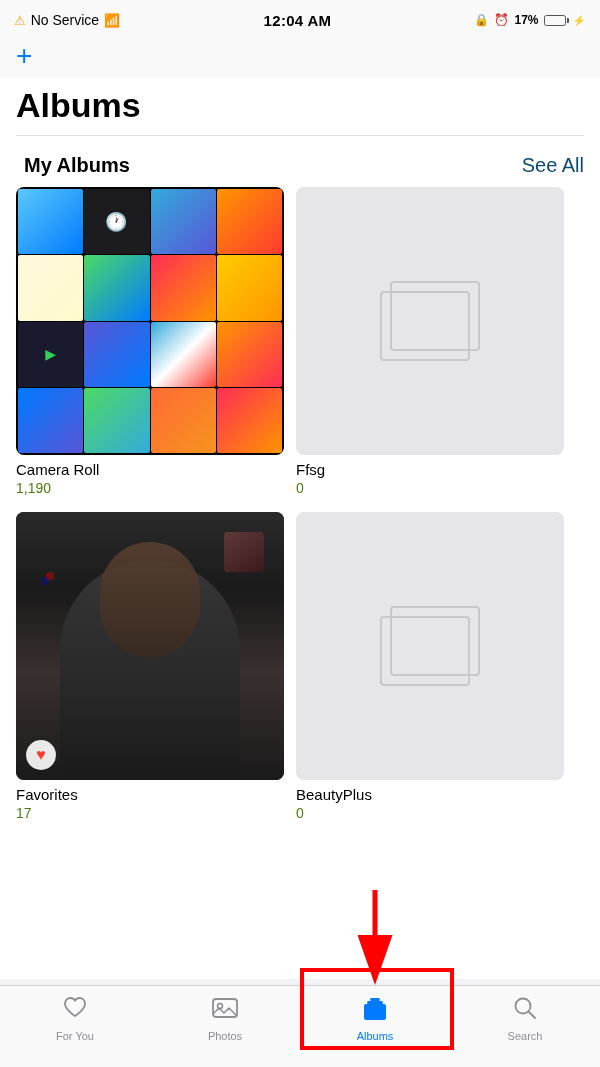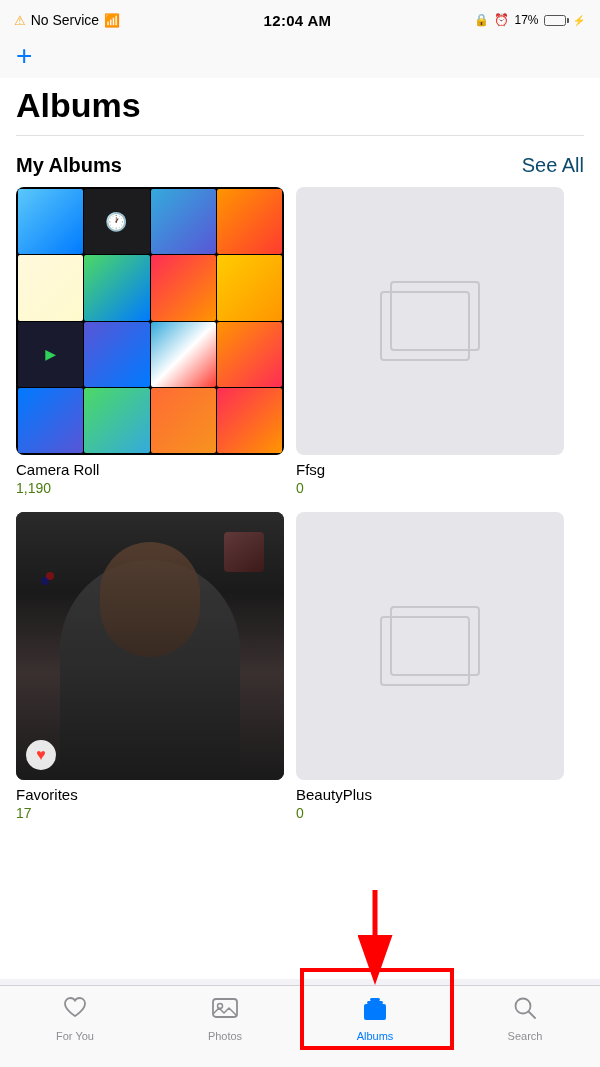--- a/index.html
+++ b/index.html
@@ -103,21 +103,21 @@
     .divider {
       height: 1px;
       background: #e0e0e0;
       margin: 0 16px;
     }
 
     .section-header {
       display: flex;
       justify-content: space-between;
       align-items: center;
-      padding: 18px 16px 10px 16px;
+      padding: 18px 16px 10px 24px;
       background: #fff;
     }
     .section-title {
       font-size: 20px;
       font-weight: 700;
       color: #000;
     }
     .see-all-btn {
       font-size: 20px;
       color: #0c4a6e;
@@ -311,21 +311,21 @@
 <div class="status-bar">
   <div class="status-left">
     <span class="warning-icon">⚠</span>
     <span>No Service</span>
     <span style="font-size:13px;">📶</span>
   </div>
   <div class="status-center">12:04 AM</div>
   <div class="status-right">
     <span style="font-size:12px;">🔒</span>
     <span style="font-size:12px;">⏰</span>
-    <span style="font-size:12px;font-weight:400;">17%</span>
+    <span style="font-size:12px;font-weight:700;">17%</span>
     <span class="battery-icon">
       <span class="battery-body">
         <span class="battery-fill"></span>
       </span>
       <span class="battery-tip"></span>
     </span>
     <span class="bolt">⚡</span>
   </div>
 </div>
 

